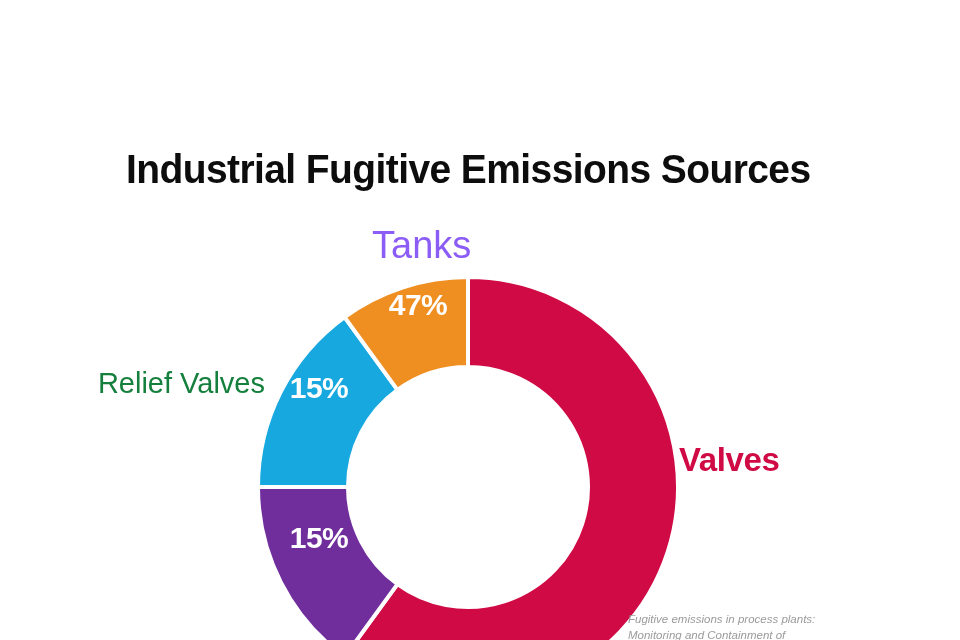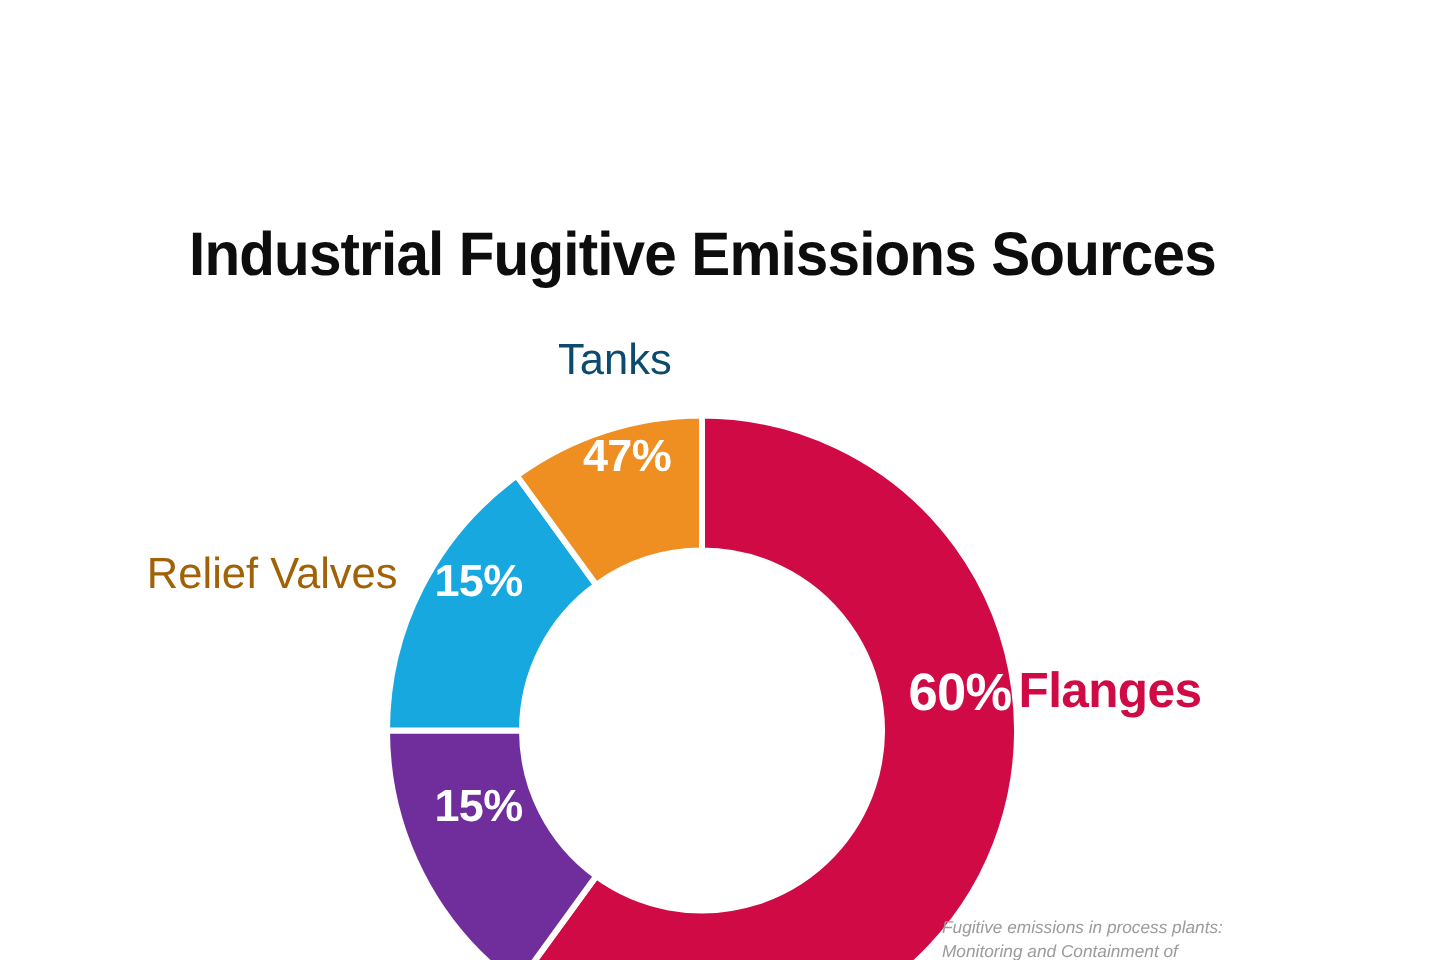--- a/index.html
+++ b/index.html
@@ -70,28 +70,28 @@
     line-height: 1.06;
   }
   #cat-valves {
     left: 679px; top: 443px;
     font-size: 33px;
     color: #cf0a44;
     letter-spacing: -0.4px;
   }
   #cat-tanks {
     left: 372px; top: 225px;
-    font-size: 29px;
-    color: #0c4a6e;
+    font-size: 38px;
+    color: #8b5cf6;
     font-weight: normal;
   }
   #cat-relief {
     left: 265px; top: 368px;
     font-size: 29px;
-    color: #a16207;
+    color: #15803d;
     text-align: right;
     transform: translateX(-100%);
     font-weight: normal;
   }
   #cat-flanges {
     left: 268px; top: 518px;
     font-size: 29px;
     color: #702e9c;
     text-align: right;
     transform: translateX(-100%);
@@ -122,26 +122,25 @@
     <svg id="donut-svg" width="960" height="640" viewBox="0 0 960 640">
       <g id="slices-group">
           <path d="M 468 277 A 210 210 0 1 1 344.5650970185807 656.8935688187389 L 397.4657697249032 584.0820393249937 A 120 120 0 1 0 468 367 Z" fill="#cf0a44" stroke="#ffffff" stroke-width="4" stroke-linejoin="round"></path>
           <path d="M 344.5650970185807 656.8935688187389 A 210 210 0 0 1 258 487 L 348 487 A 120 120 0 0 0 397.4657697249032 584.0820393249937 Z" fill="#702e9c" stroke="#ffffff" stroke-width="4" stroke-linejoin="round"></path>
           <path d="M 258 487 A 210 210 0 0 1 344.5650970185806 317.1064311812611 L 397.4657697249032 389.9179606750063 A 120 120 0 0 0 348 487 Z" fill="#18a8e0" stroke="#ffffff" stroke-width="4" stroke-linejoin="round"></path>
           <path d="M 344.5650970185806 317.1064311812611 A 210 210 0 0 1 467.99999999999994 277 L 468 367 A 120 120 0 0 0 397.4657697249032 389.9179606750063 Z" fill="#ef8f22" stroke="#ffffff" stroke-width="4" stroke-linejoin="round"></path>
         </g>
     </svg>
   </div>
 
-  <div class="pct-label" id="pct-valves">60%</div>
   <div class="pct-label" id="pct-tanks">47%</div>
   <div class="pct-label" id="pct-relief">15%</div>
   <div class="pct-label" id="pct-flanges">15%</div>
 
-  <div class="cat-label" id="cat-valves">Flanges</div>
+  <div class="cat-label" id="cat-valves">Valves</div>
   <div class="cat-label" id="cat-tanks">Tanks</div>
   <div class="cat-label" id="cat-relief">Relief
 Valves</div>
 
   <div id="source-caption">Fugitive emissions in process plants:
 Monitoring and Containment of</div>
 
 </div>
 
 </body></html>

